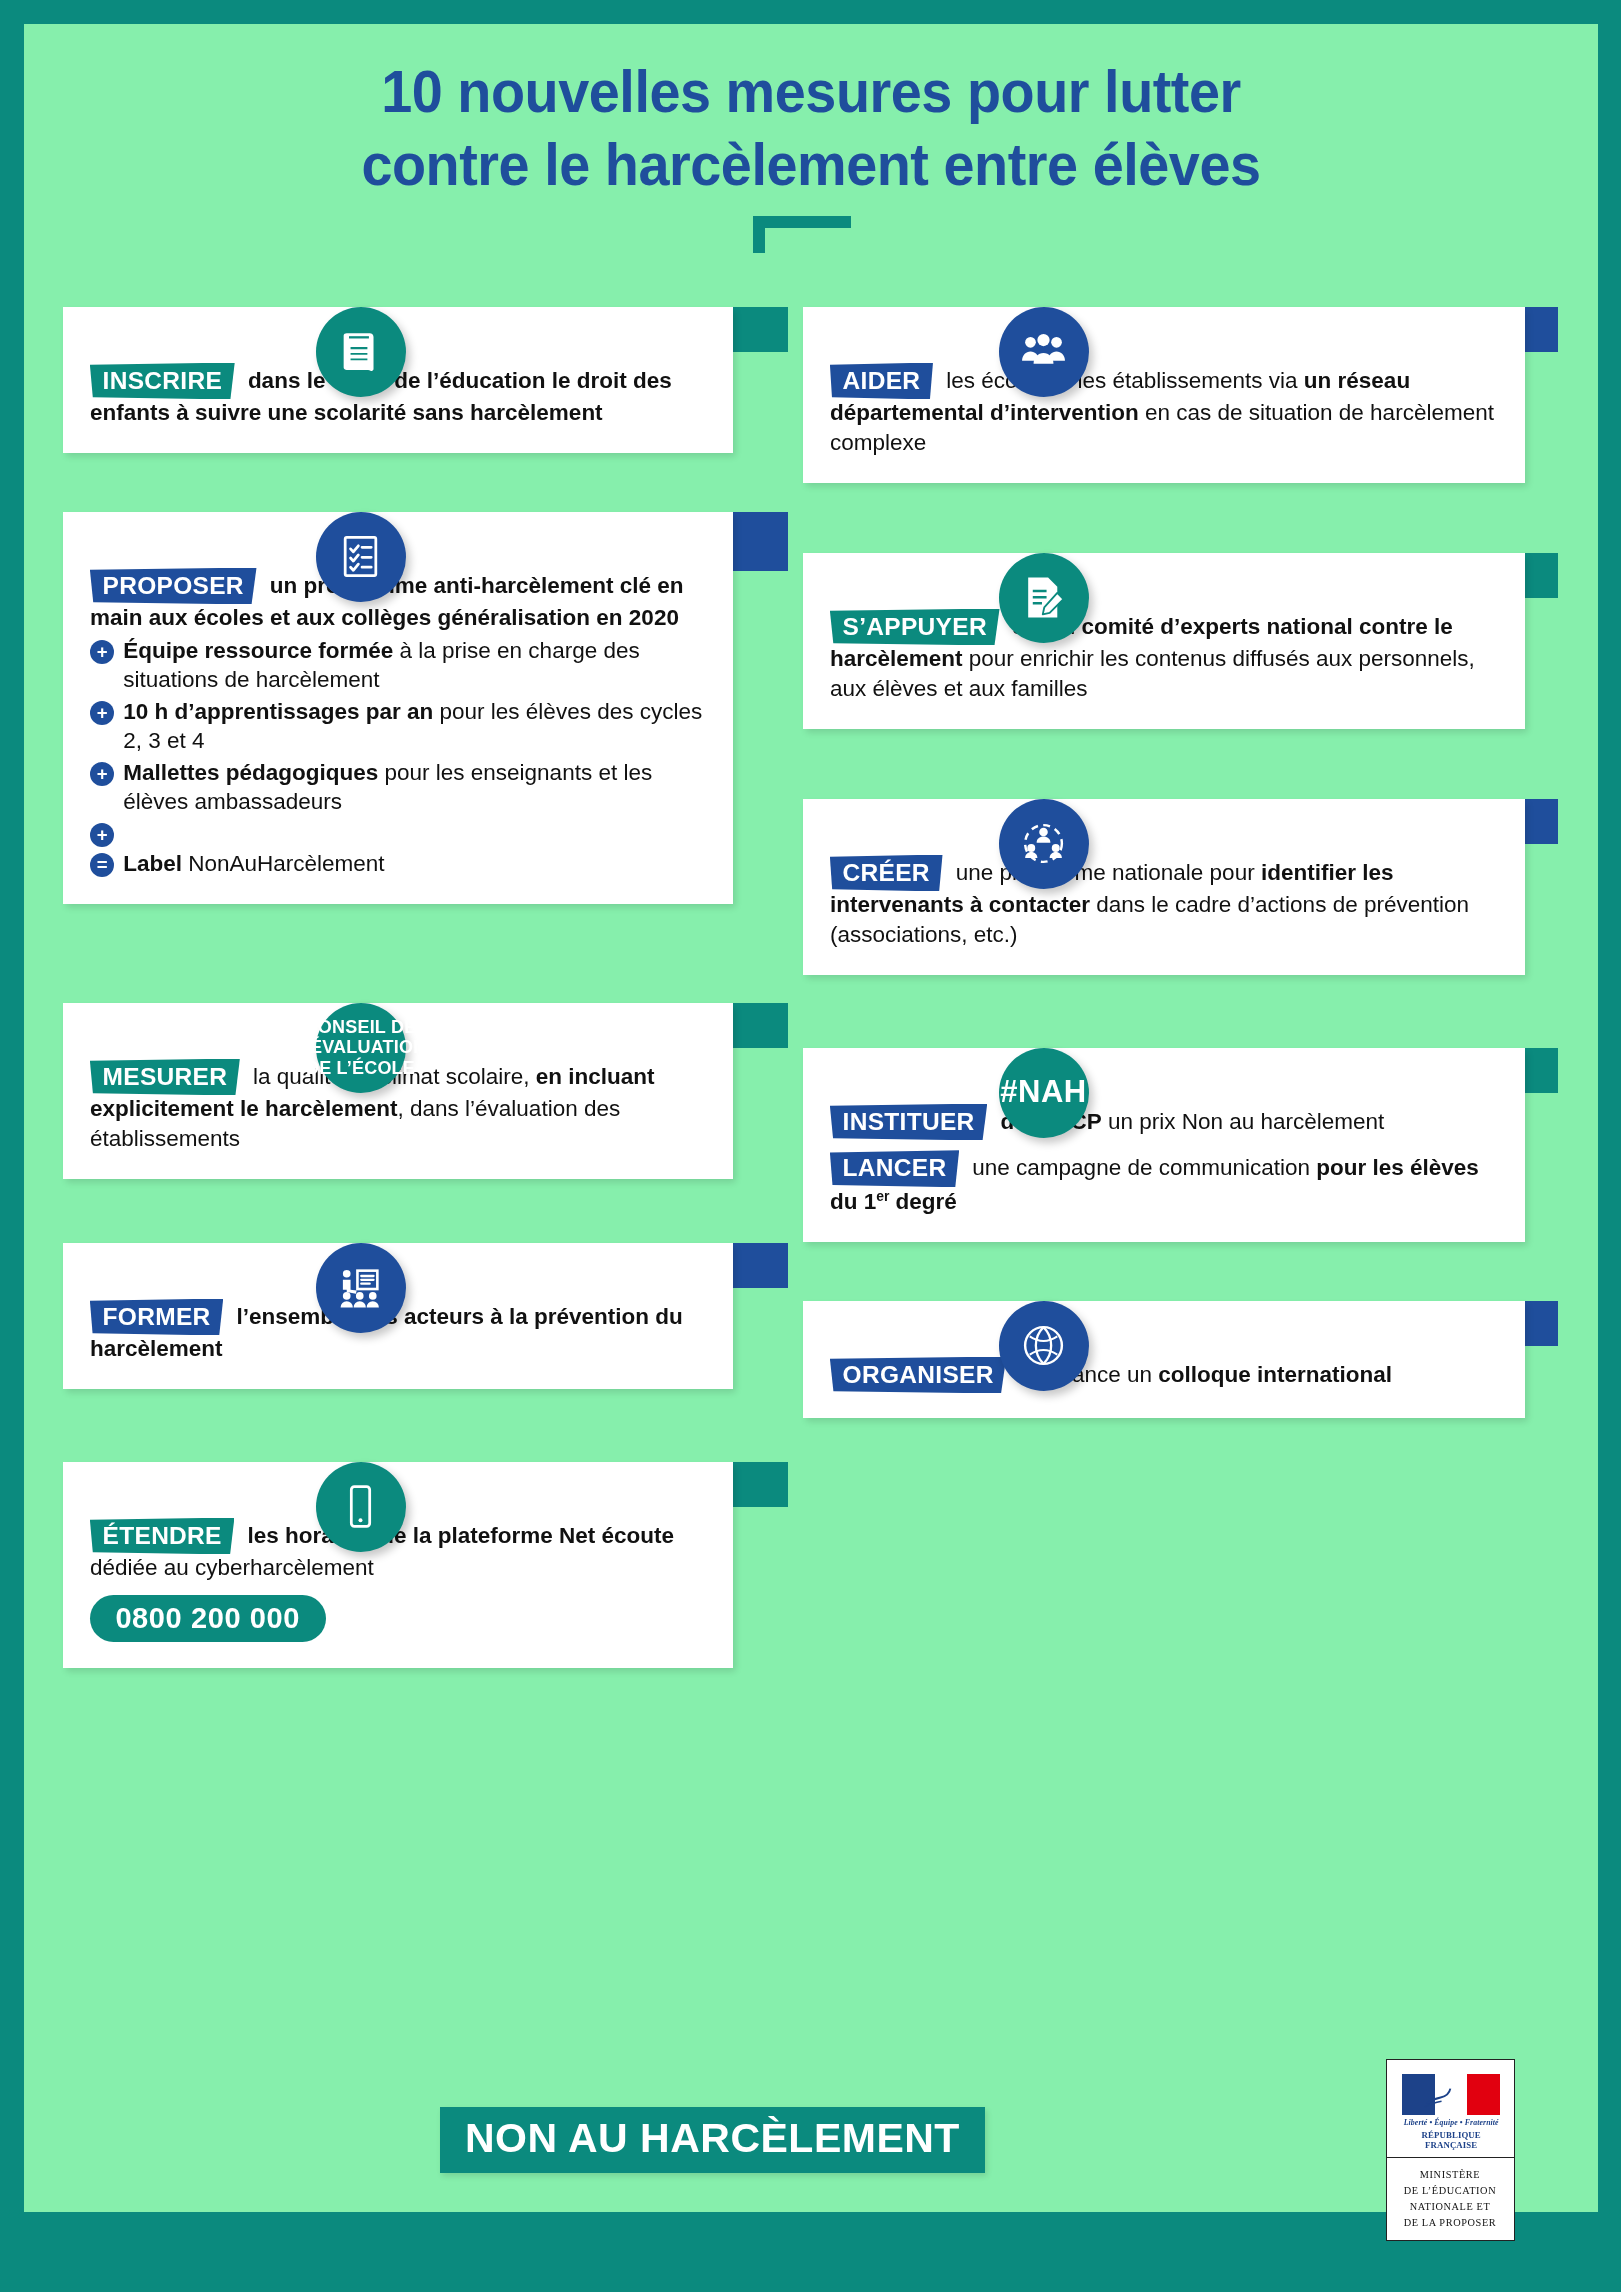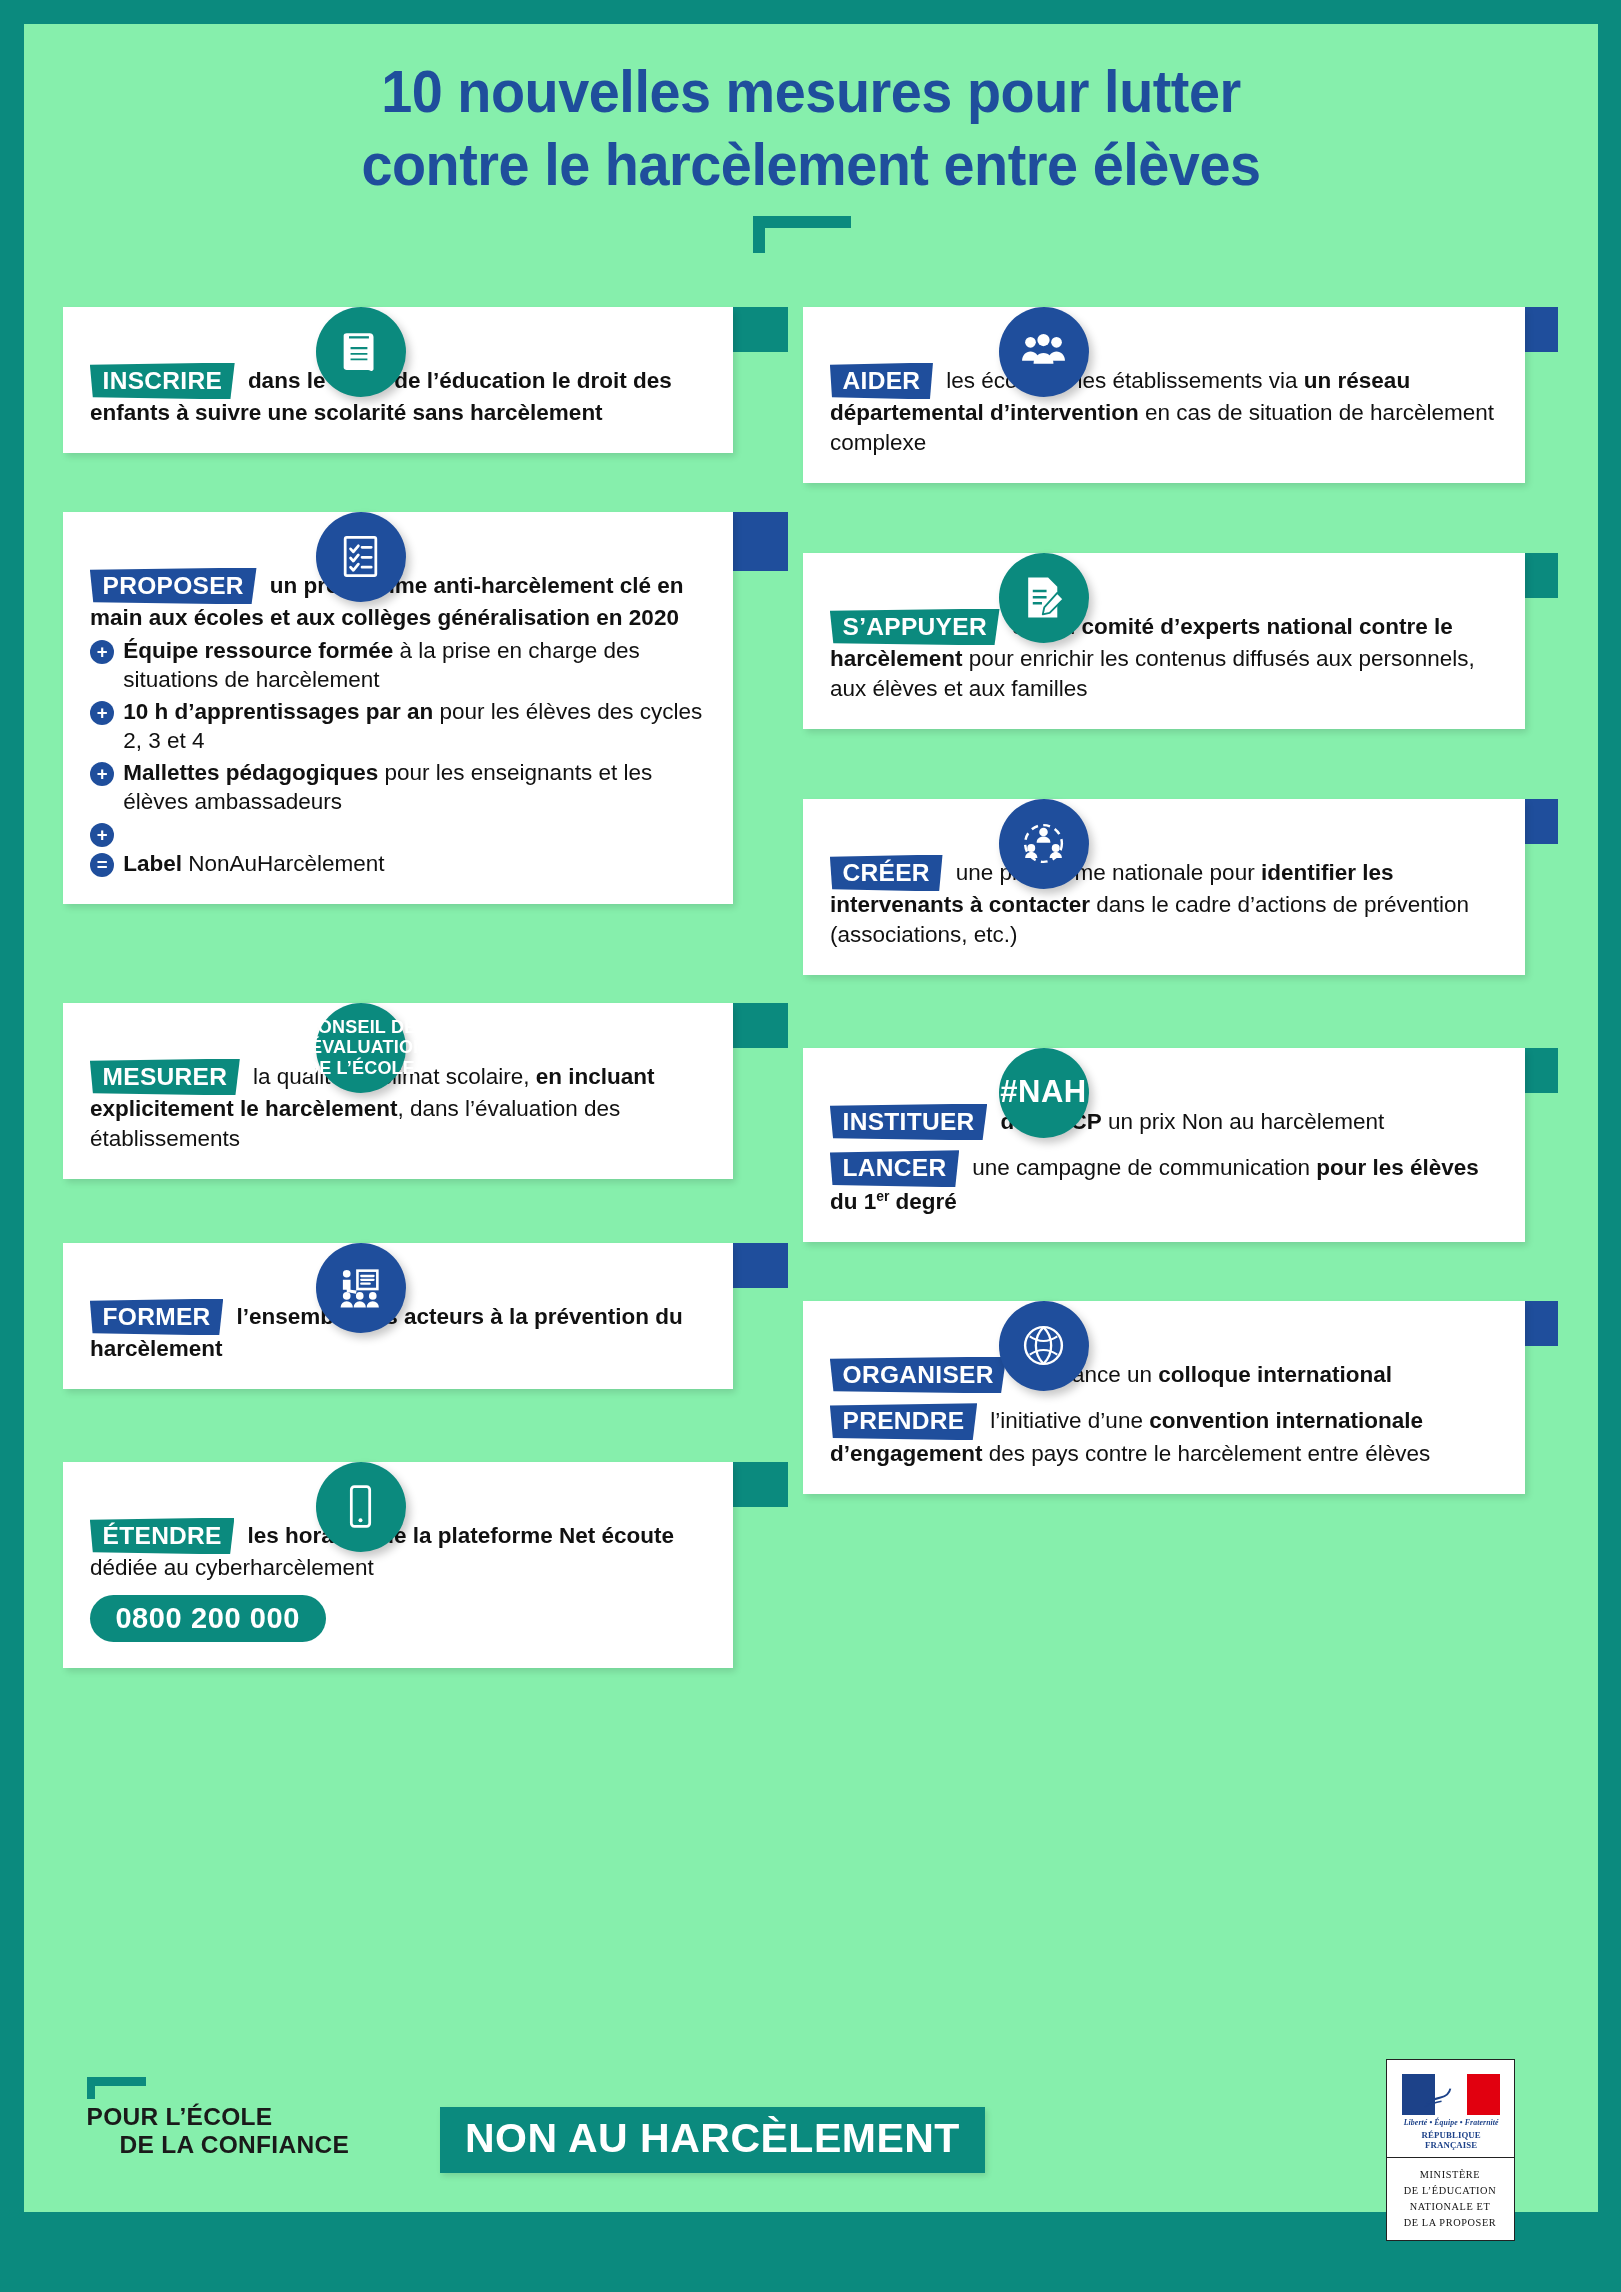--- a/index.html
+++ b/index.html
@@ -409,36 +409,27 @@
             <path d="M32 8c-7 7-10 15-10 24s3 17 10 24" fill="none" stroke="#fff" stroke-width="3"></path>
             <path d="M32 8c7 7 10 15 10 24s-3 17-10 24" fill="none" stroke="#fff" stroke-width="3"></path>
             <path d="M14 20c6 4 12 6 18 6s12-2 18-6" fill="none" stroke="#fff" stroke-width="2.6"></path>
             <path d="M14 44c6-4 12-6 18-6s12 2 18 6" fill="none" stroke="#fff" stroke-width="2.6"></path>
           </svg>
       </div>
       <div class="card-body">
         <div class="ctext">
           <span class="kw kw-blue">ORGANISER</span><span> en France un </span><b>colloque international</b>
         </div>
-        <div class="ctext" style="margin-top:9.8px;">
-          <span class="kw kw-blue">PRENDRE</span><span> l’initiative d’une </span><b>convention internationale d’engagement</b><span> des pays contre le harcèlement entre élèves</span>
-        </div>
       </div>
     </div>
 
   </div>
 
   <div class="footer">
 
-    <div class="pec">
-      <div class="dash"></div>
-      <div class="stub"></div>
-      <div class="pec-l1">POUR L’ÉCOLE</div>
-      <div class="pec-l2">DE LA CONFIANCE</div>
-    </div>
 
     <div class="nah-logo">NON AU HARCÈLEMENT</div>
 
     <div class="marianne">
       <div class="mar-top">
         <div class="flag">
           <div class="b"></div>
           <div class="w">
             <svg class="face" viewBox="0 0 46 42" aria-hidden="true">
               <path d="M6 30c4-3 9-5 14-6 5-1 9-4 10-9" fill="none" stroke="#1d4289" stroke-width="2"></path>

